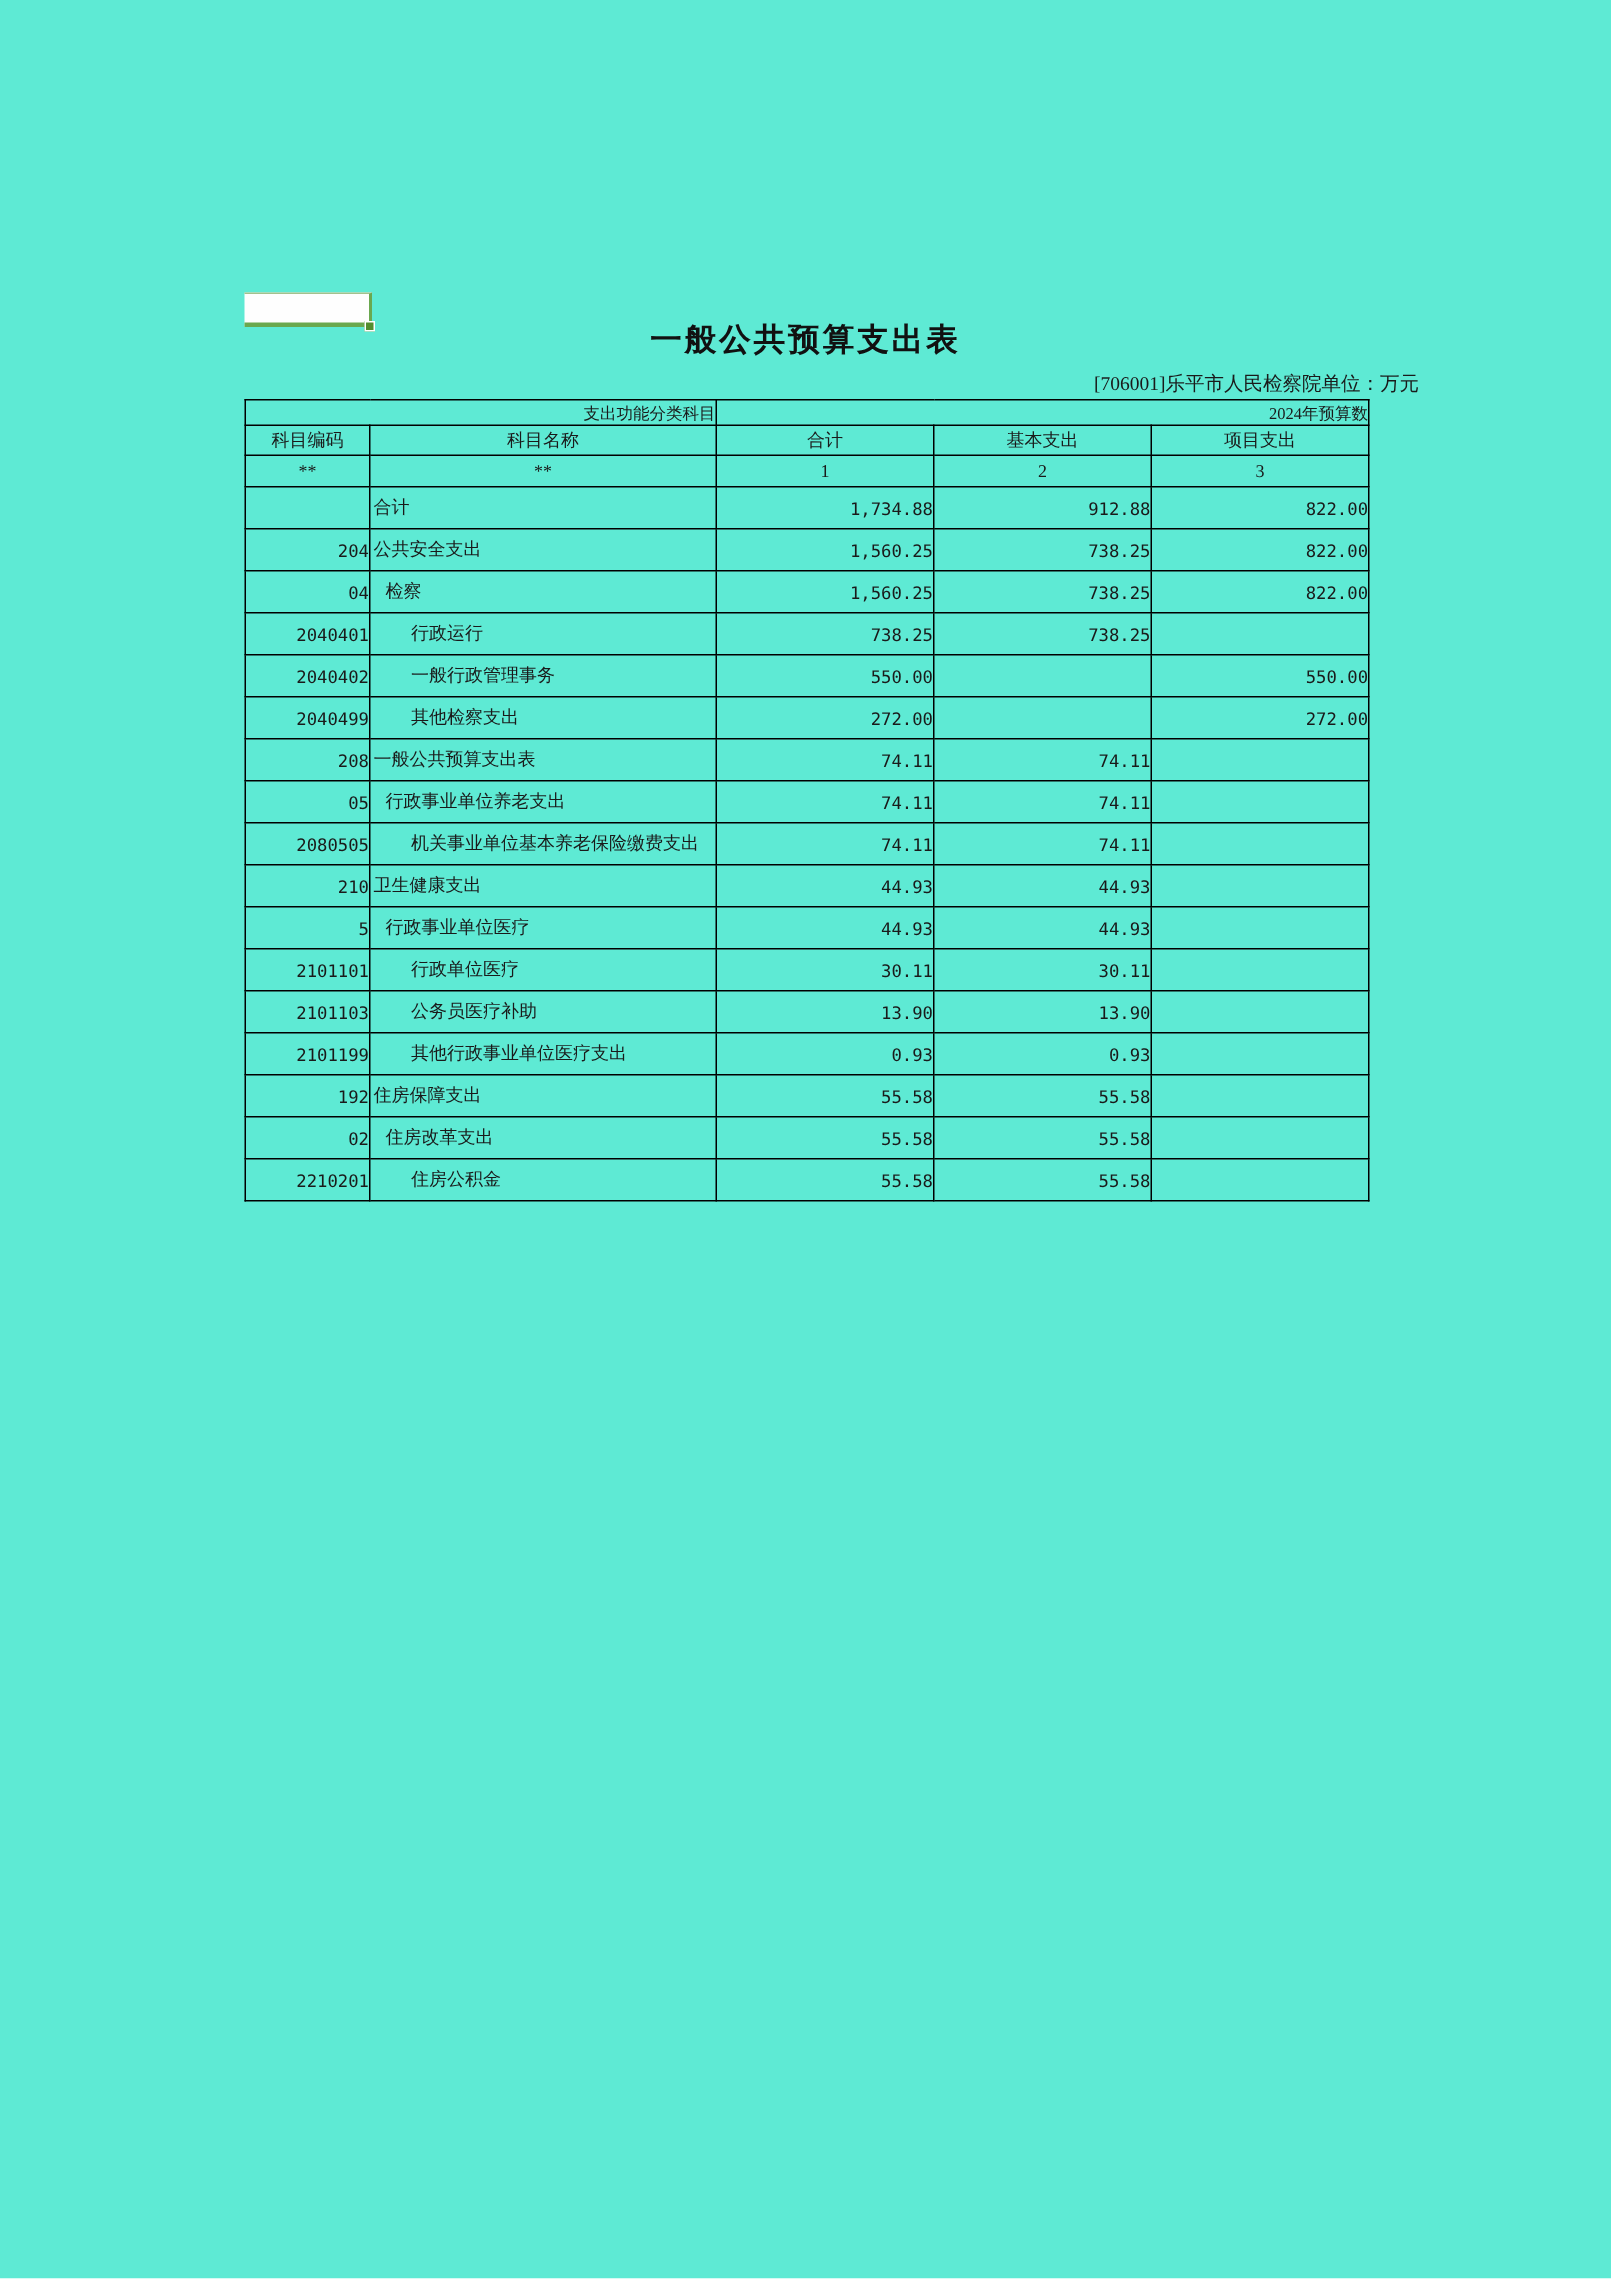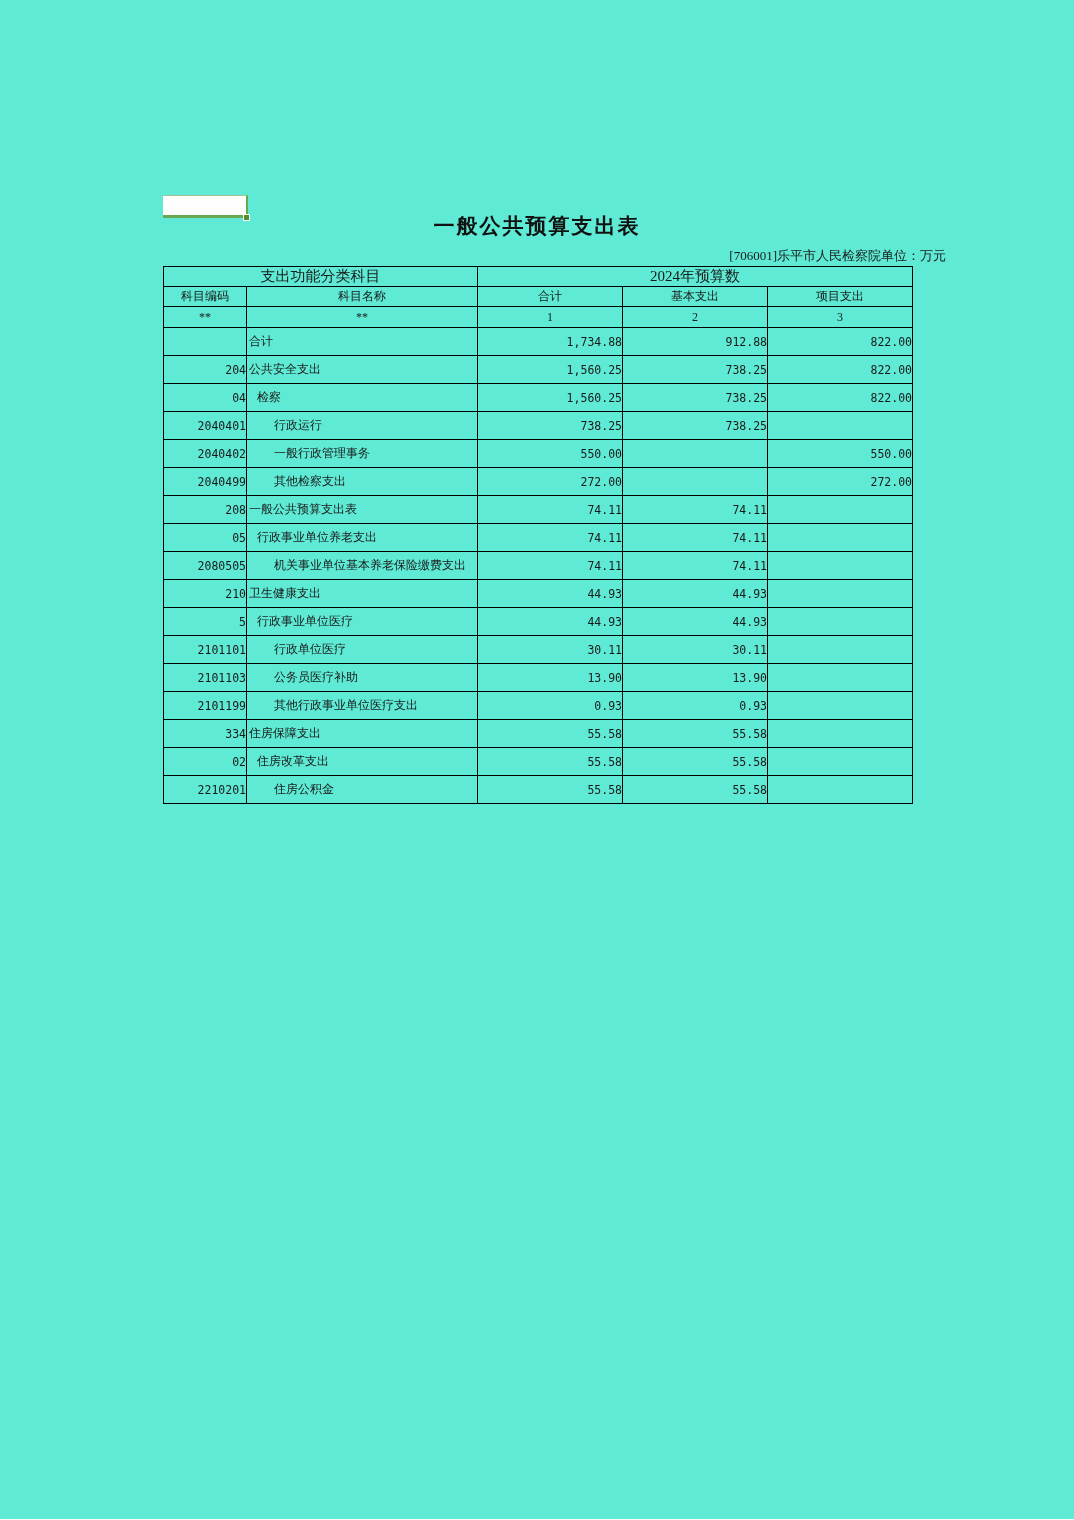--- a/index.html
+++ b/index.html
@@ -73,21 +73,21 @@
     font-size: 12px;
   }
   table.budget th, table.budget td {
     border: 1px solid #000;
     font-weight: normal;
     white-space: nowrap;
     overflow: hidden;
     padding: 0;
     vertical-align: middle;
   }
-  thead tr.h1 th { height: 17px; text-align: center; font-size: 15px; }
+  thead tr.h1 th { height: 17px; text-align: right; font-size: 11px; }
   thead tr.h2 th { height: 20px; text-align: center; font-size: 12px; }
   thead tr.h3 th { height: 21px; text-align: center; font-size: 12px; }
   tbody tr { height: 28px; }
 
   td.code {
     font-family: "DejaVu Sans Mono", "Liberation Mono", monospace;
     font-size: 11.5px;
     text-align: right;
   }
   td.name { font-size: 12px; text-align: left; }
@@ -241,21 +241,21 @@
       <td class="num"></td>
     </tr>
         <tr>
       <td class="code ind2">2101199</td>
       <td class="name ind2">其他行政事业单位医疗支出</td>
       <td class="num">0.93</td>
       <td class="num">0.93</td>
       <td class="num"></td>
     </tr>
         <tr>
-      <td class="code ind0">334</td>
+      <td class="code ind0">192</td>
       <td class="name ind0">住房保障支出</td>
       <td class="num">55.58</td>
       <td class="num">55.58</td>
       <td class="num"></td>
     </tr>
         <tr>
       <td class="code ind1">02</td>
       <td class="name ind1">住房改革支出</td>
       <td class="num">55.58</td>
       <td class="num">55.58</td>

